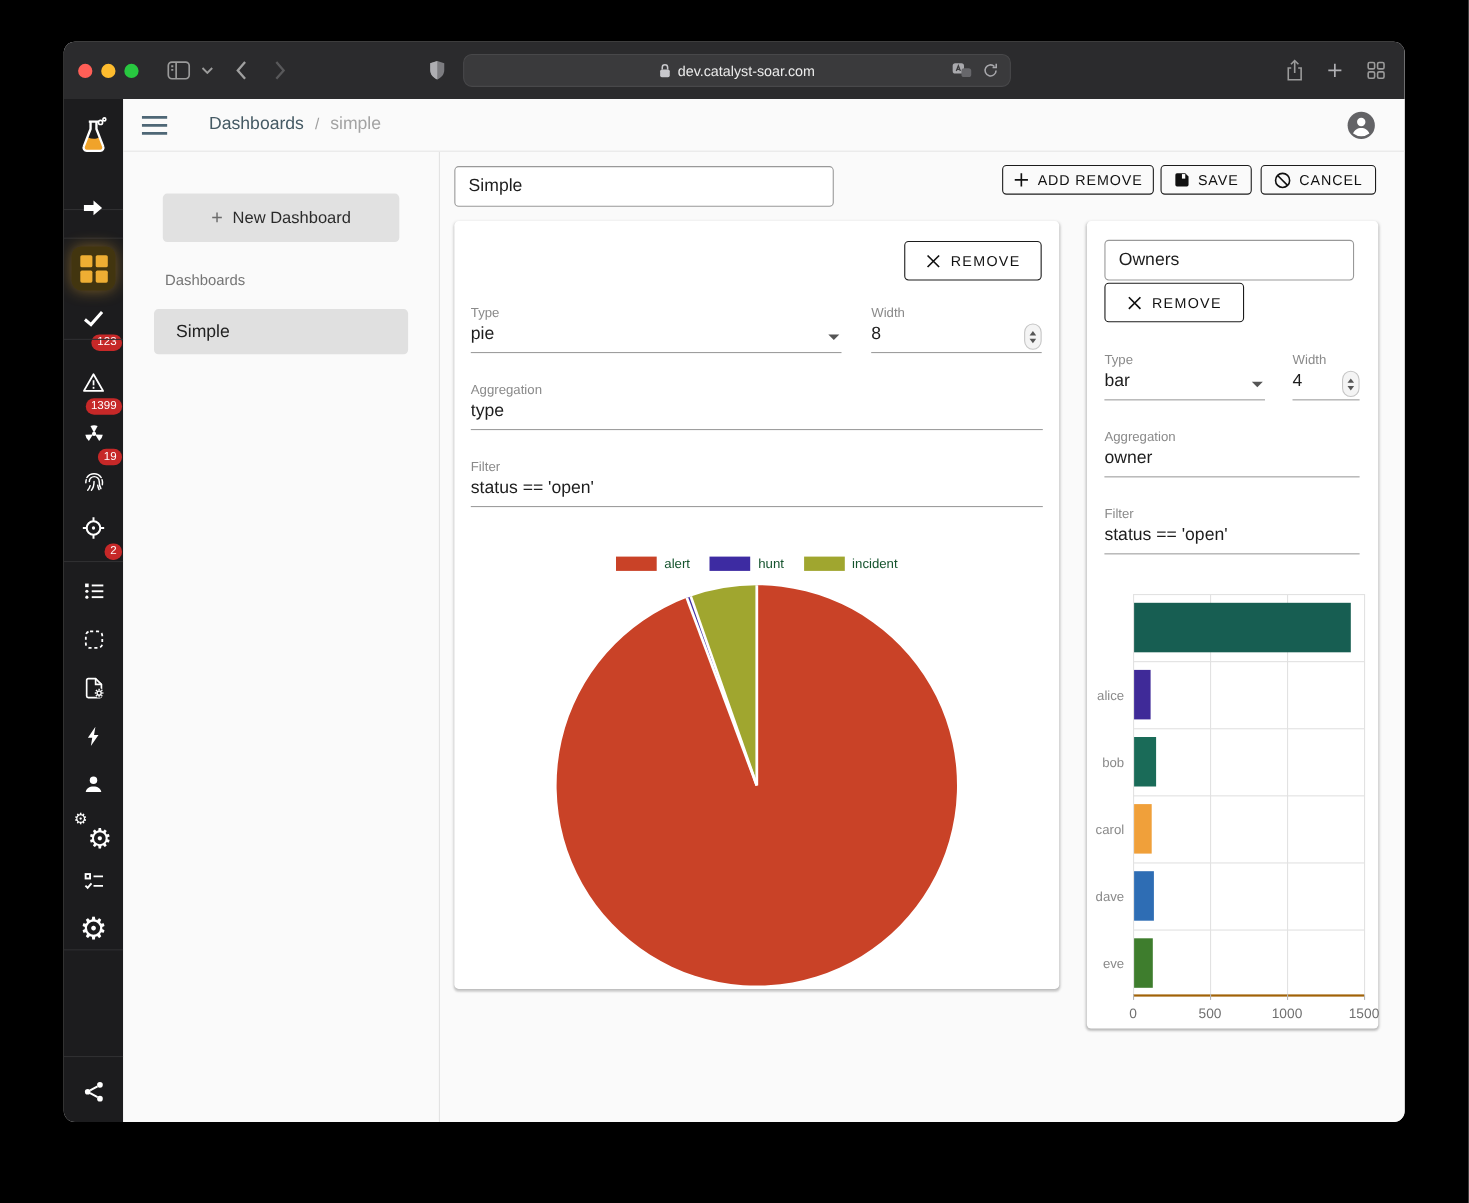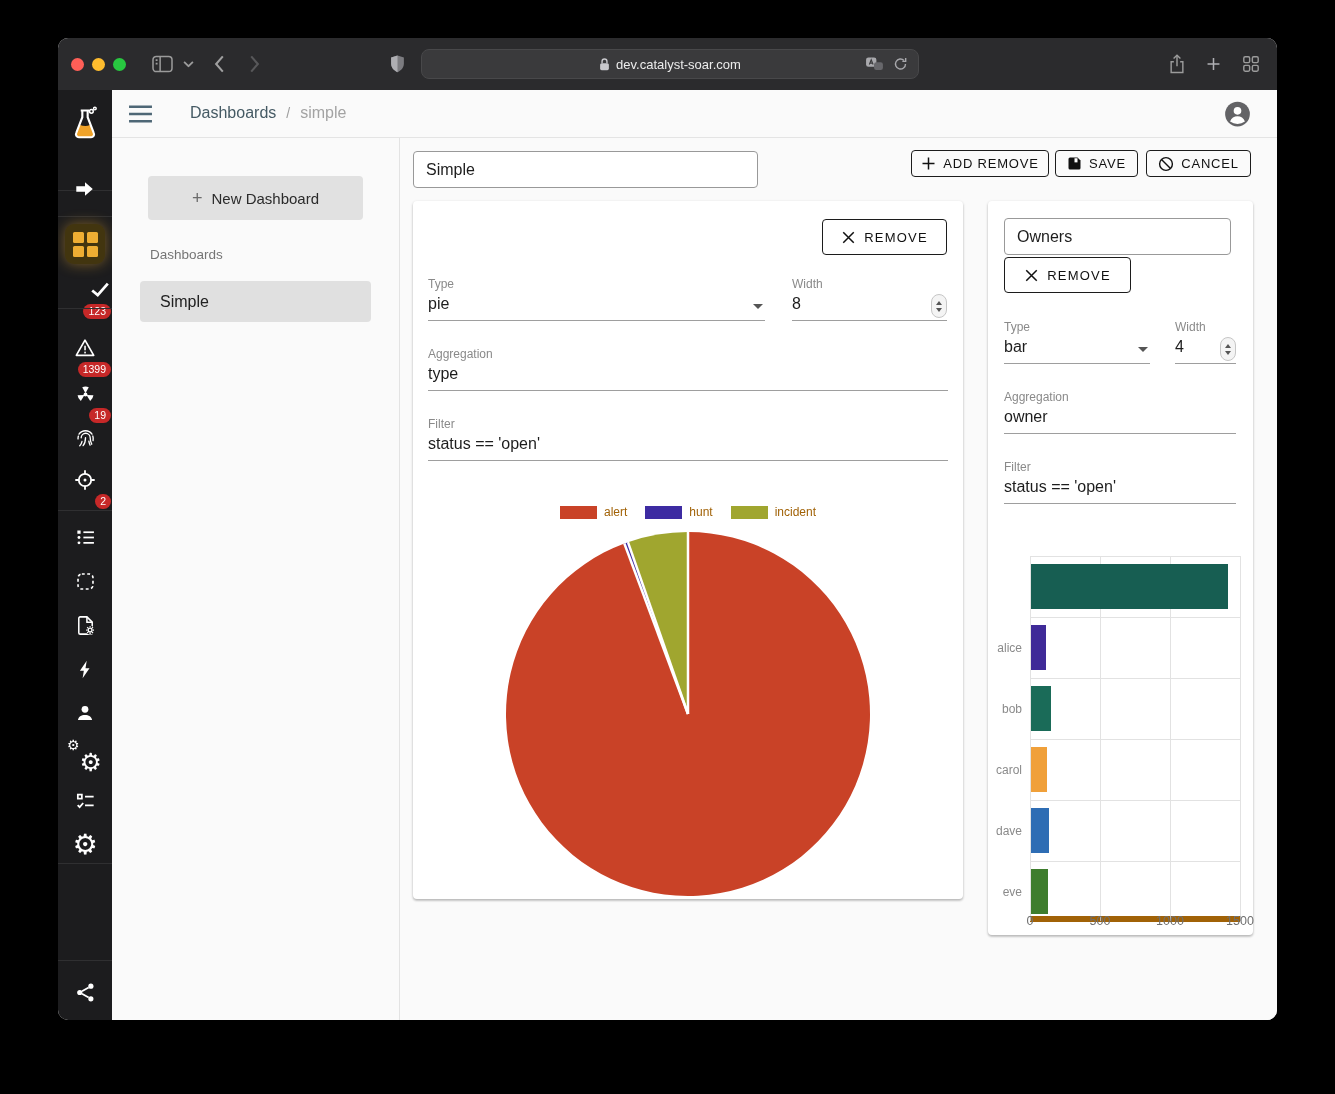--- a/index.html
+++ b/index.html
@@ -66,27 +66,27 @@
             border-bottom:1px solid #9e9e9e; }
   .caret { position:absolute; right:2px; top:13px; width:0; height:0;
            border-left:5px solid transparent; border-right:5px solid transparent; border-top:5px solid #555; }
   .spin { position:absolute; right:0; top:3px; width:16px; height:24px; border:1px solid #c6c6c6; border-radius:8px;
           background:#f4f4f4; display:flex; flex-direction:column; align-items:center; justify-content:center; gap:3px; }
   .spin .up { width:0; height:0; border-left:3.5px solid transparent; border-right:3.5px solid transparent; border-bottom:4px solid #555; }
   .spin .dn { width:0; height:0; border-left:3.5px solid transparent; border-right:3.5px solid transparent; border-top:4px solid #555; }
 
   
   .legend { position:absolute; left:0; right:0; top:304px; display:flex; justify-content:center; gap:18px; }
-  .legend-item { display:flex; align-items:center; gap:7px; font-size:12px; color:#a16207; }
+  .legend-item { display:flex; align-items:center; gap:7px; font-size:12px; color:#14532d; }
   .legend-swatch { width:37px; height:13px; display:inline-block; }
   #pie-svg { position:absolute; left:0; top:326px; }
 
   
   #bar-chart { position:absolute; left:0; top:339px; width:265px; height:395px; }
-  #bar-plot { position:absolute; left:42px; top:16px; width:210px; height:366px; border-bottom:6px solid #a16207; }
+  #bar-plot { position:absolute; left:42px; top:0; width:210px; height:366px; border-bottom:2px solid #a16207; }
   .grid-v { position:absolute; top:0; bottom:0; width:1px; background:#e2e2e2; }
   .grid-h { position:absolute; left:0; right:0; height:1px; background:#e2e2e2; }
   .tick { position:absolute; top:100%; width:1px; height:5px; background:#b5b5b5; }
   .bar-row { position:absolute; left:0; width:100%; }
   .bar-fill { position:absolute; left:1px; top:8px; height:45px; }
   .bar-lbl { position:absolute; right:calc(100% + 8px); top:50%; transform:translateY(-50%);
              font-size:12px; color:#8a8a8a; white-space:nowrap; }
   .xlab { position:absolute; top:374px; transform:translateX(-50%); font-size:12.5px; color:#707070; }
 </style>
 </head>
@@ -191,21 +191,21 @@
     </div>
     <div class="rail-div" style="top:126px;"></div>
     <div class="rail-ic" style="top:134px; height:40px;">
       <span id="dash-tile">
           <span></span>
           <span></span>
           <span></span>
           <span></span>
         </span>
     </div>
-    <div class="rail-ic" style="top:178px;justify-content:flex-end;">
+    <div class="rail-ic" style="top:178px;">
       <svg width="24" height="22" viewBox="0 0 24 24" fill="none" stroke="#fff" stroke-width="3">
           <path d="M3.5 12.5l6 5L20.5 5"></path>
         </svg>
       <span class="badge">123</span>
     </div>
     <div class="rail-div" style="top:218px;"></div>
     <div class="rail-ic" style="top:236px;">
       <svg width="24" height="22" viewBox="0 0 24 24">
         <path d="M12 3.5 21.5 20h-19z" fill="none" stroke="#fff" stroke-width="1.8" stroke-linejoin="round"></path>
         <rect x="11.2" y="9.5" width="1.7" height="5" fill="#fff"></rect>

